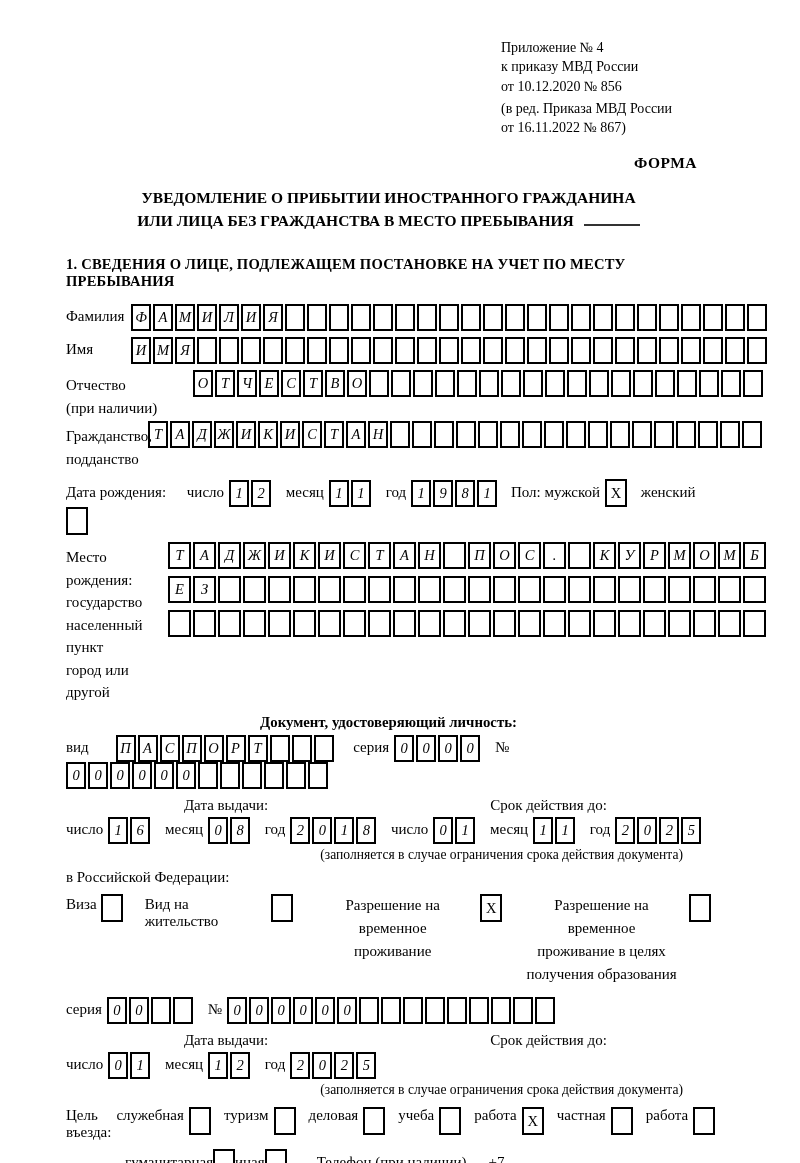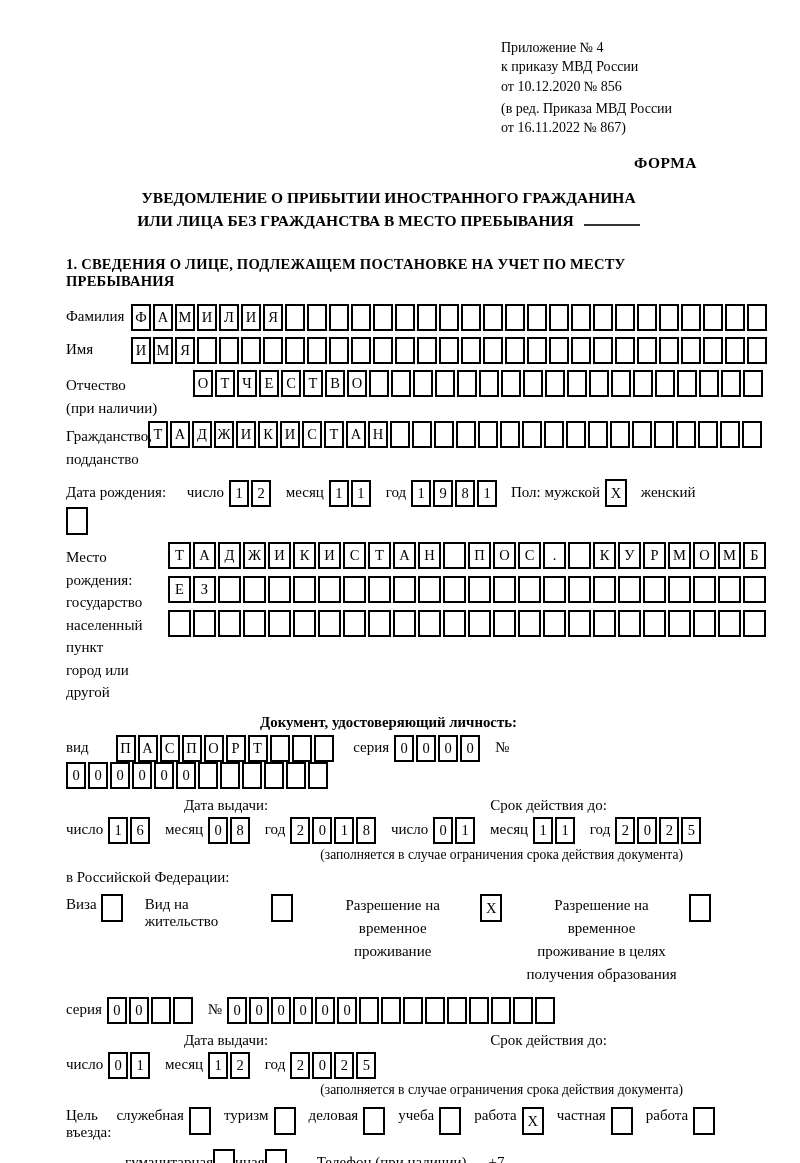--- a/index.html
+++ b/index.html
@@ -20,21 +20,21 @@
   .blank-line { display:inline-block; width:56px; border-bottom:2px solid #333; margin-left:10px; vertical-align:baseline; }
   .sec-h { font-weight:bold; font-size:14.6px; margin-top:24px; letter-spacing:.2px; }
 
   
   .frow { display:flex; align-items:flex-start; margin-top:6px; }
   .frow .lab { flex:none; padding-top:4px; }
   .lb-65 {width:65px;} .lb-82 {width:82px;} .lb-102 {width:102px;} .lb-127 {width:127px;}
   .sub-lab { margin-top:0px; line-height:1.5; }
 
   
-  .boxes { white-space:nowrap; display:inline-block; }
+  .boxes { white-space:nowrap; display:inline-block;font-style:italic; }
   .box {
     display:inline-block; box-sizing:content-box;
     width:16px; height:23px; border:2px solid #000;
     margin-right:2px; text-align:center;
     font-size:14.5px; line-height:23px; vertical-align:middle;
   }
   .wide .box { width:19px; }
   .cb { display:inline-block; }
   .cb .box { width:18px; height:24px; line-height:24px; margin-right:0; }
 

